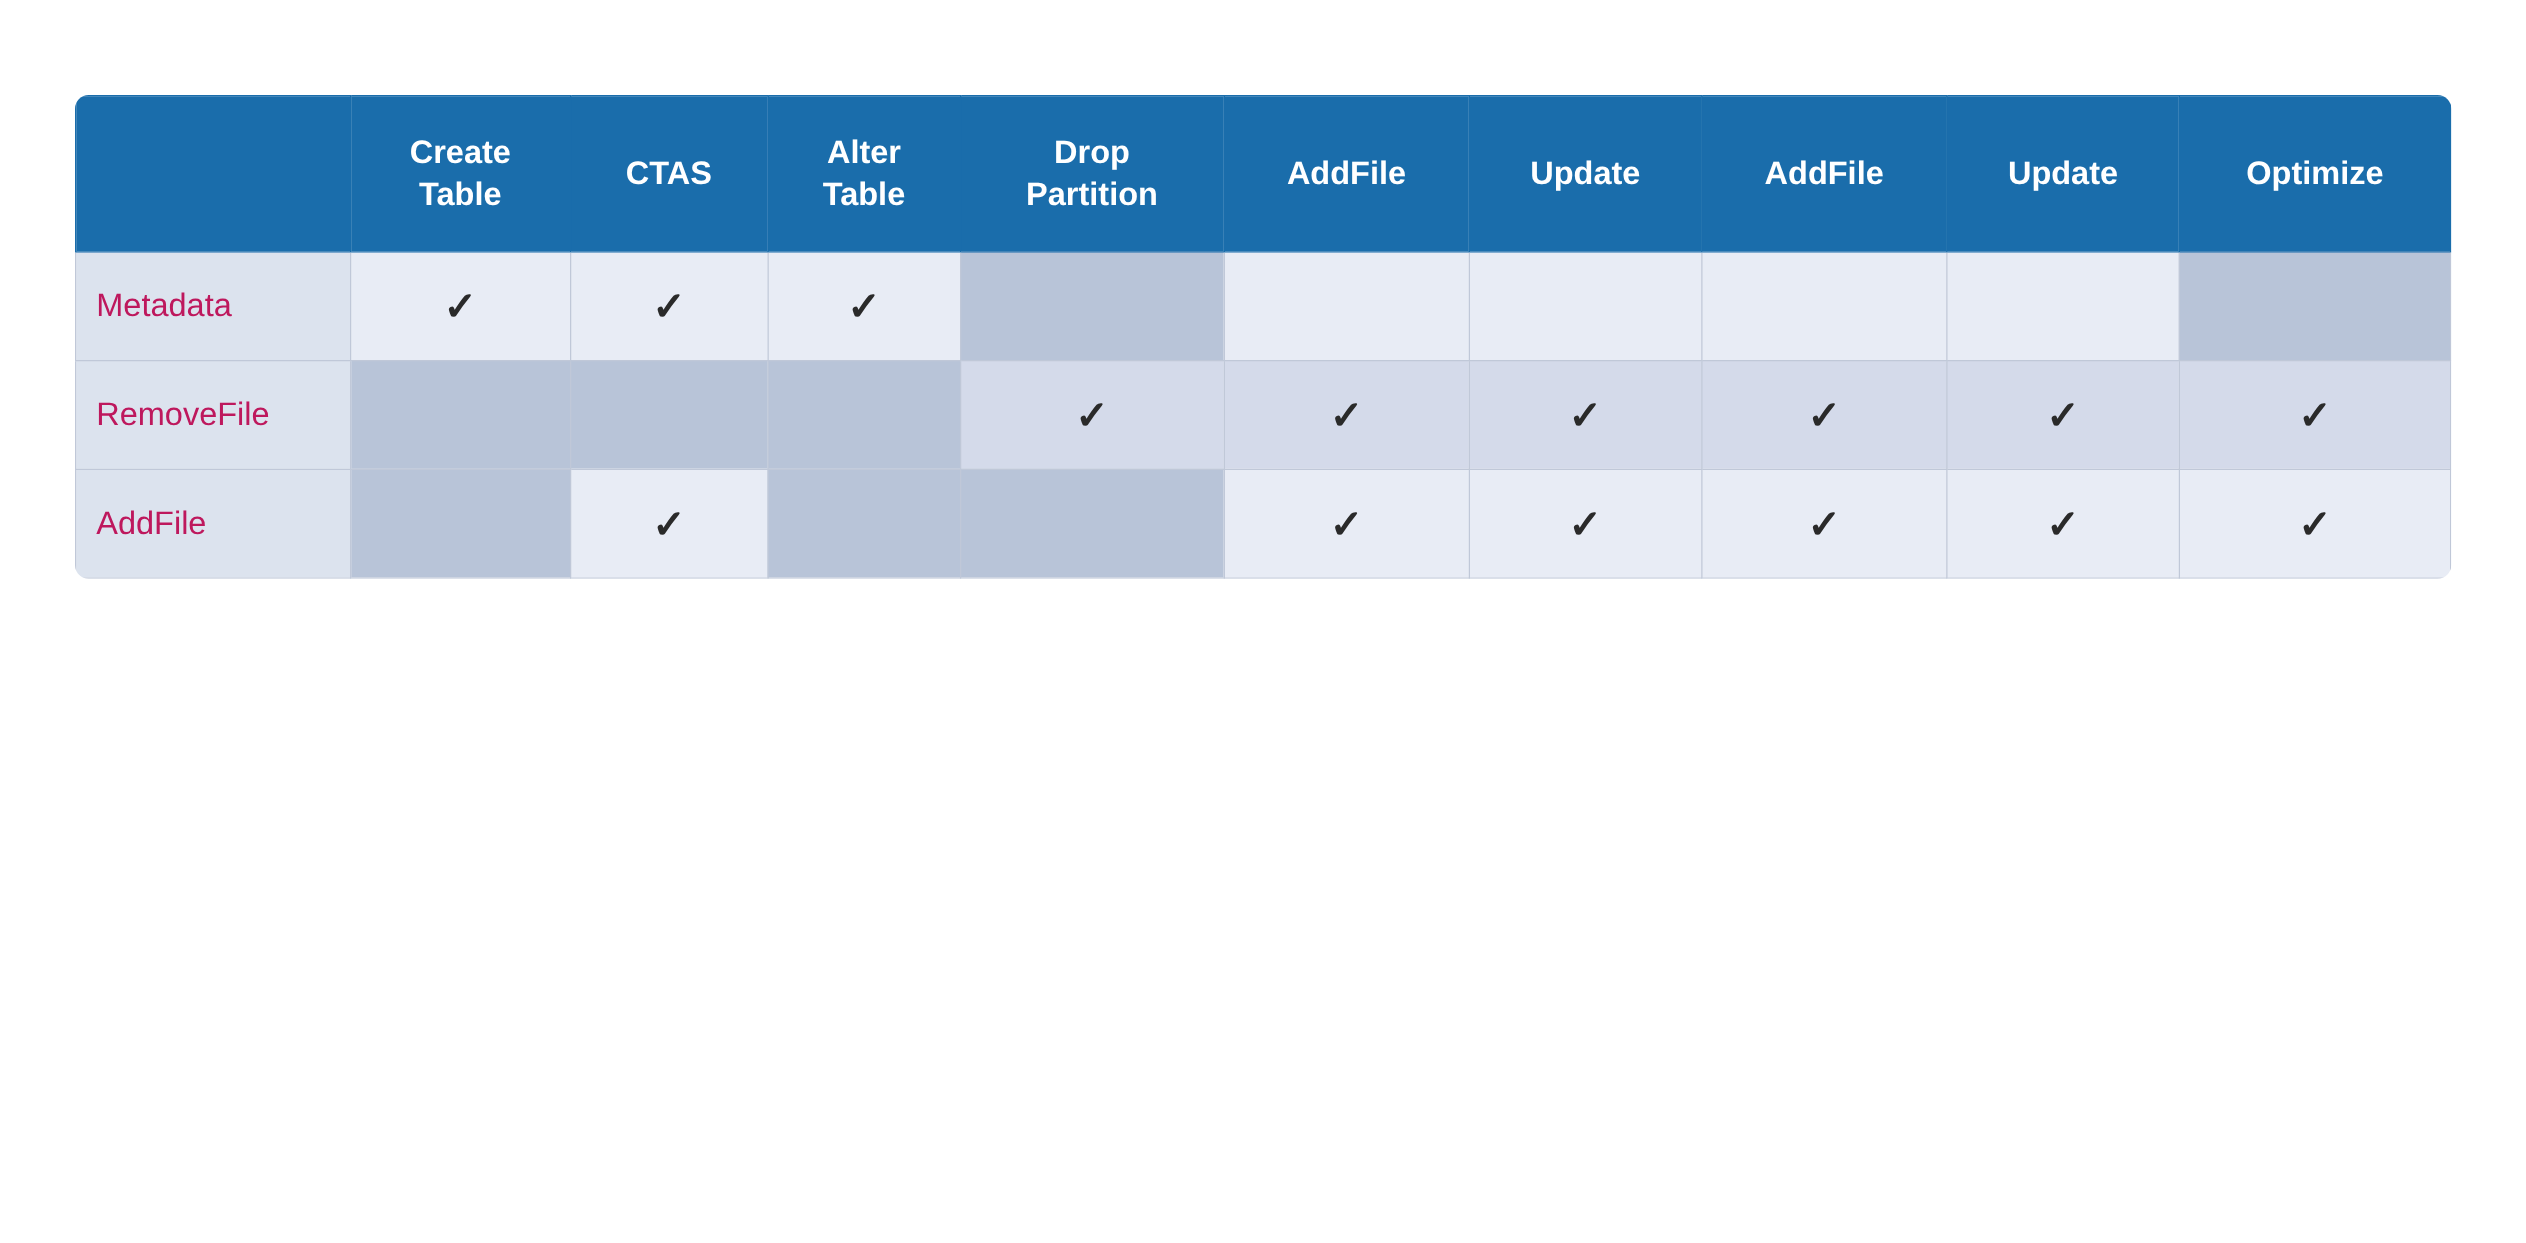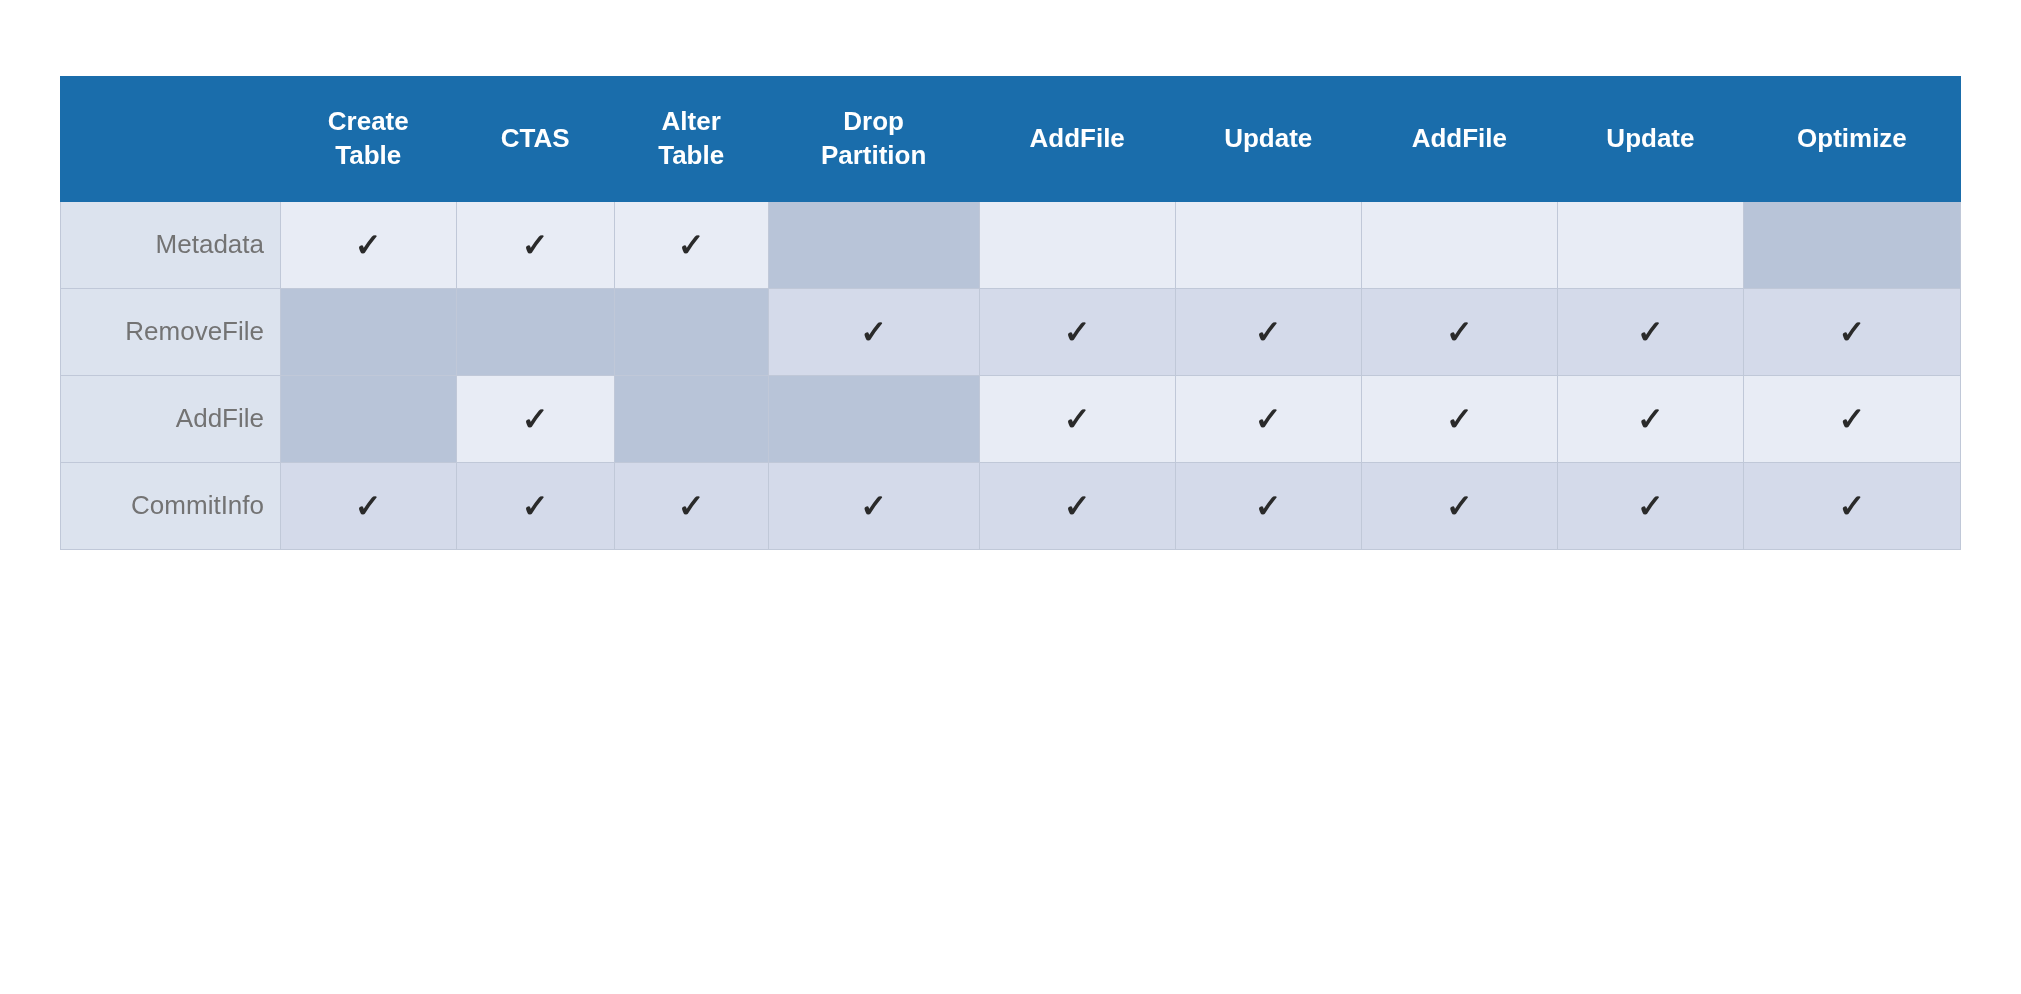--- a/index.html
+++ b/index.html
@@ -14,20 +14,21 @@
       font-size: 42px;
       font-weight: 400;
       color: #404040;
       margin-bottom: 36px;
       letter-spacing: 1px;
     }
     .table-wrapper {
       width: 100%;
       border-collapse: collapse;
       overflow: hidden;
+      border-radius: 11px;
     }
     table {
       width: 100%;
       border-collapse: collapse;
     }
     
     thead tr th {
       background-color: #1a6dab;
       color: #ffffff;
       font-weight: 700;
@@ -45,23 +46,23 @@
     
     tbody tr td {
       text-align: center;
       font-size: 26px;
       color: #333333;
       padding: 24px 16px;
       border: 1px solid #c0c8d8;
       vertical-align: middle;
     }
     tbody tr td:first-child {
-      text-align: right;
+      text-align: left;
       font-weight: 400;
-      color: #737373;
+      color: #be185d;
       background-color: #dce3ee;
     }
     
     tbody tr:nth-child(odd) td {
       background-color: #e8ecf5;
     }
     tbody tr:nth-child(even) td {
       background-color: #d4daea;
     }
     tbody tr:nth-child(odd) td:first-child,
@@ -129,27 +130,15 @@
           <td class="shaded-dark"></td>
           <td><span class="check">✓</span></td>
           <td class="shaded-dark"></td>
           <td class="shaded-dark"></td>
           <td><span class="check">✓</span></td>
           <td><span class="check">✓</span></td>
           <td><span class="check">✓</span></td>
           <td><span class="check">✓</span></td>
           <td><span class="check">✓</span></td>
         </tr>
-        <tr>
-          <td>CommitInfo</td>
-          <td><span class="check">✓</span></td>
-          <td><span class="check">✓</span></td>
-          <td><span class="check">✓</span></td>
-          <td><span class="check">✓</span></td>
-          <td><span class="check">✓</span></td>
-          <td><span class="check">✓</span></td>
-          <td><span class="check">✓</span></td>
-          <td><span class="check">✓</span></td>
-          <td><span class="check">✓</span></td>
-        </tr>
       </tbody>
   </table>
 </div>
 
 </body></html>

